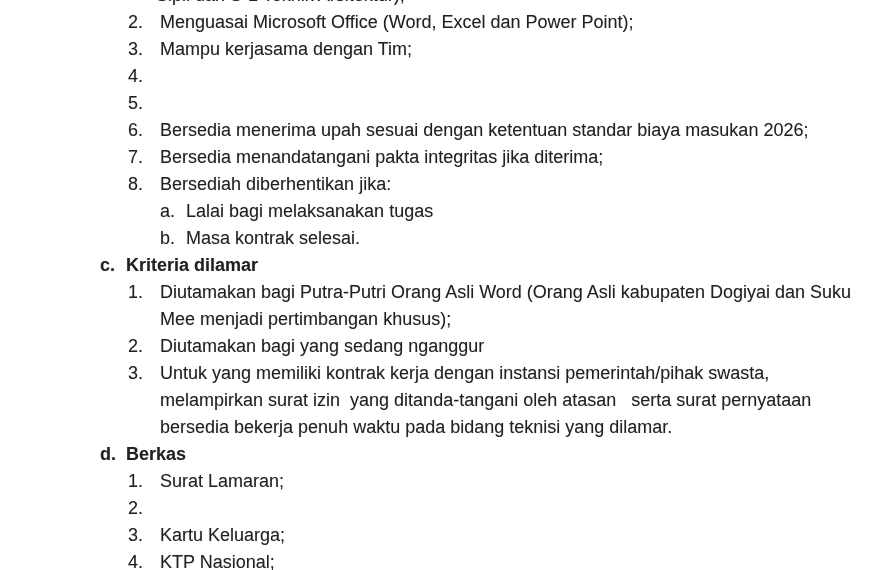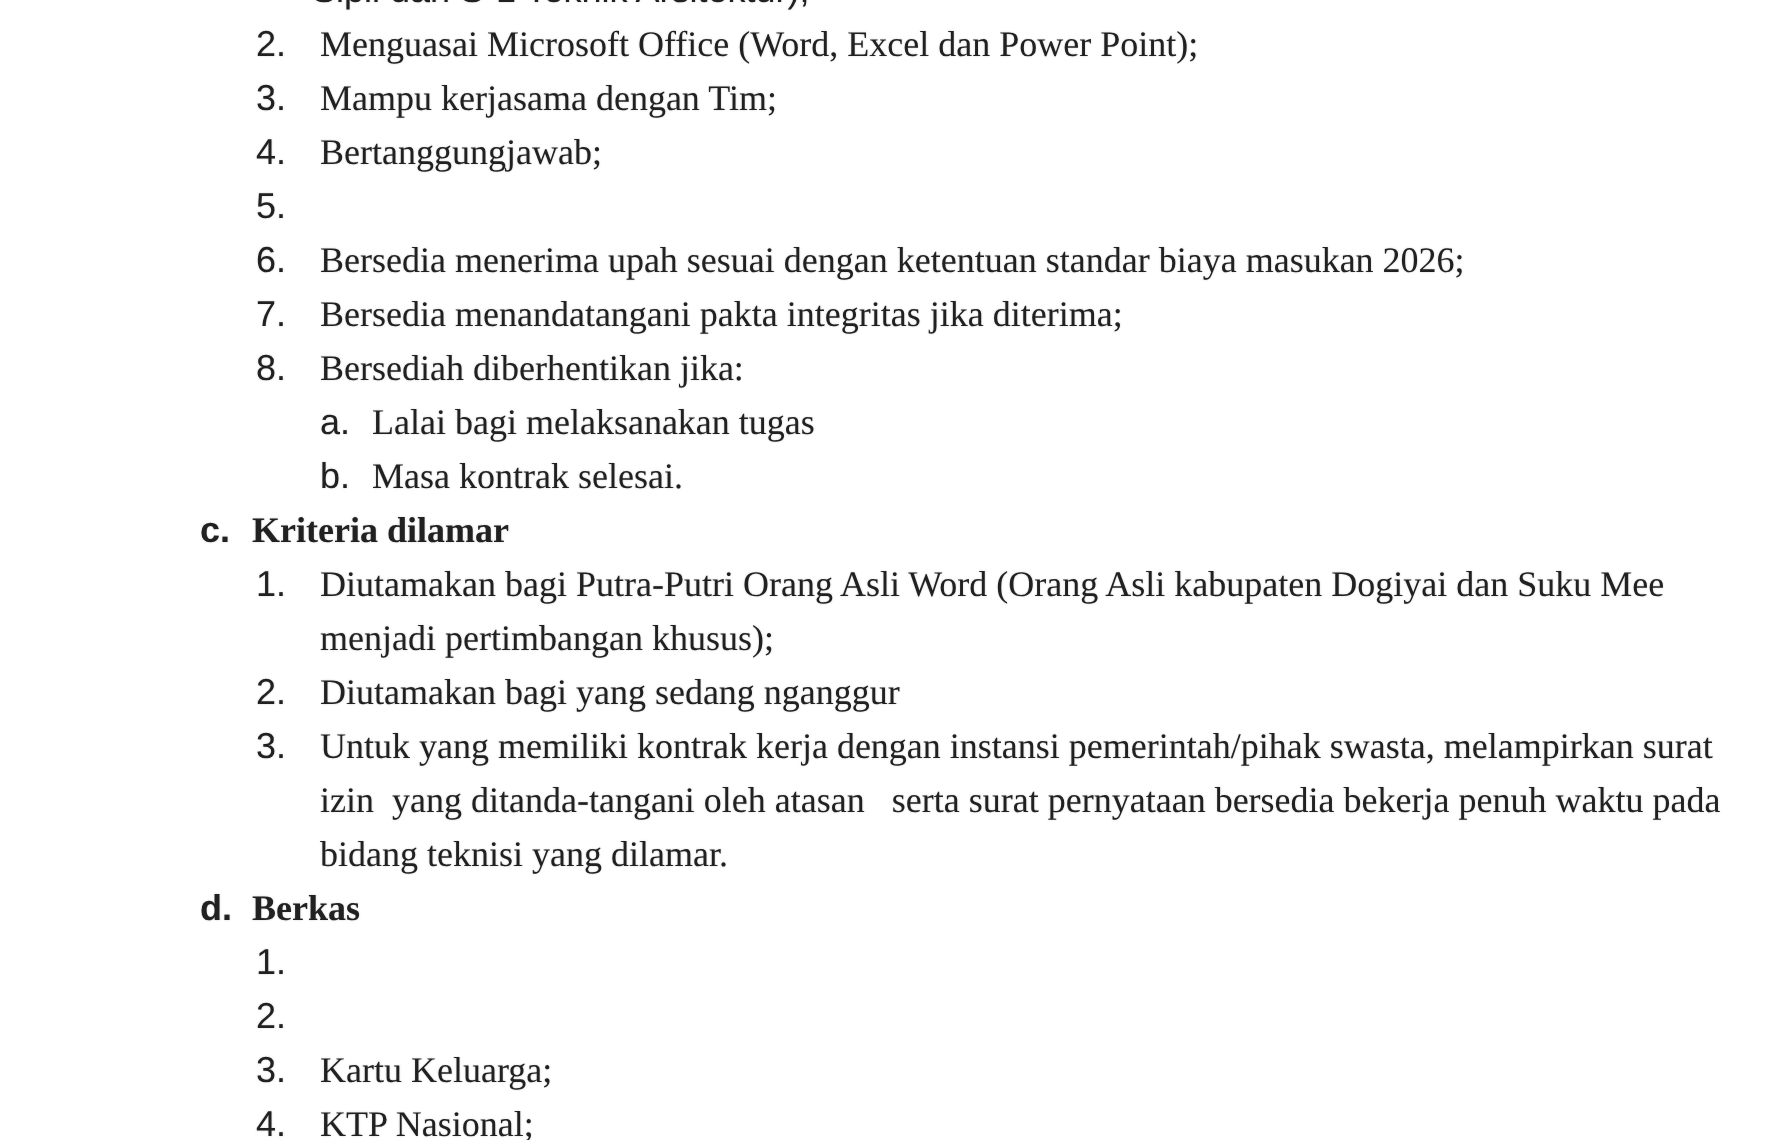--- a/index.html
+++ b/index.html
@@ -29,41 +29,39 @@
   .num .m { width: 32px; flex: none; }
   
   .sub { padding-left: 160px; }
   .sub .m { width: 26px; flex: none; }
   
   .sec { padding-left: 100px; font-weight: bold; }
   .sec .m { width: 26px; flex: none; }
   .t {
     max-width: 710px;
     white-space: pre-wrap;
-    font-family: Liberation Serif, serif;
   }
 </style>
 </head>
 <body>
 
 <div class="doc">
 
   <div class="cont">Sipil dan S-1 Teknik Arsitektur);</div>
 
   <div class="row num">
     <span class="m">2.</span>
     <div class="t">Menguasai Microsoft Office (Word, Excel dan Power Point);</div>
   </div>
   <div class="row num">
     <span class="m">3.</span>
     <div class="t">Mampu kerjasama dengan Tim;</div>
   </div>
   <div class="row num">
     <span class="m">4.</span>
-    <div class="t">Bertanggungjawab;</div>
   </div>
   <div class="row num">
     <span class="m">5.</span>
   </div>
   <div class="row num">
     <span class="m">6.</span>
     <div class="t">Bersedia menerima upah sesuai dengan ketentuan standar biaya masukan 2026;</div>
   </div>
   <div class="row num">
     <span class="m">7.</span>
@@ -101,20 +99,21 @@
     <div class="t">Untuk yang memiliki kontrak kerja dengan instansi pemerintah/pihak swasta, melampirkan surat izin  yang ditanda-tangani oleh atasan   serta surat pernyataan bersedia bekerja penuh waktu pada bidang teknisi yang dilamar.</div>
   </div>
 
   <div class="row sec">
     <span class="m">d.</span>
     <div class="t">Berkas</div>
   </div>
 
   <div class="row num">
     <span class="m">1.</span>
+    <div class="t">Surat Lamaran;</div>
   </div>
   <div class="row num">
     <span class="m">2.</span>
   </div>
   <div class="row num">
     <span class="m">3.</span>
     <div class="t">Kartu Keluarga;</div>
   </div>
   <div class="row num">
     <span class="m">4.</span>

